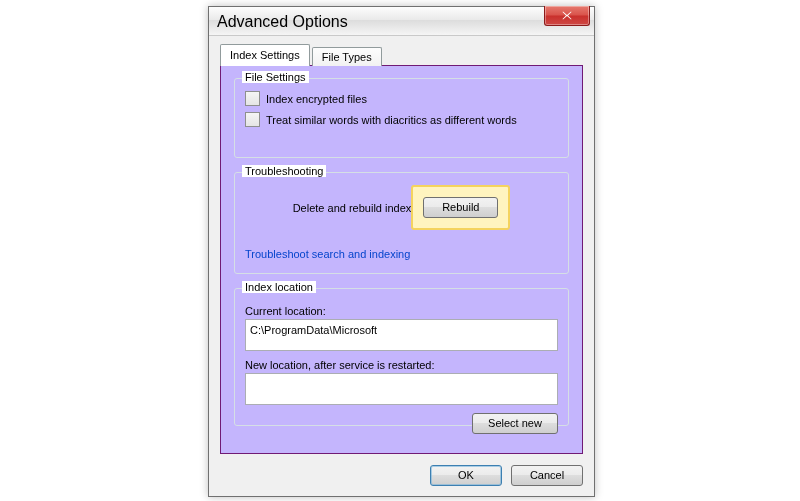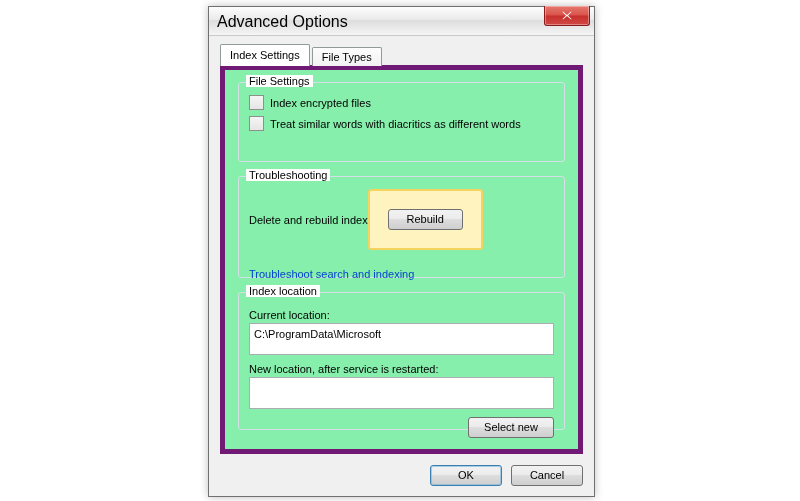--- a/index.html
+++ b/index.html
@@ -9,41 +9,41 @@
   .titlebar .title{position:absolute;left:8px;top:6px;font-size:16px}
   .close-btn{position:absolute;right:4px;top:-1px;width:44px;height:19px;border:1px solid #8b1a1a;border-top:none;border-radius:0 0 3px 3px;background:linear-gradient(to bottom,#e67a6f,#d9534b 48%,#c9302c 52%,#ce4844);box-shadow:inset 0 0 0 1px rgba(255,255,255,0.35);color:#fff;display:flex;align-items:center;justify-content:center;cursor:default}
   .close-btn svg{display:block}
   
   .body{position:absolute;left:0;right:0;top:28px;bottom:0;padding:9px 11px 10px 11px;box-sizing:border-box}
   
   .tabs{position:relative;height:21px}
   .tab{display:inline-block;height:20px;line-height:20px;padding:0 9px;border:1px solid #919b9c;border-bottom:none;background:linear-gradient(to bottom,#fdfdfd,#f2f2f2);border-radius:2px 2px 0 0;position:relative;top:1px;margin-right:-1px;cursor:default}
   .tab.active{background:#fff;z-index:2;top:0;height:21px;line-height:21px}
   .tab:not(.active){top:2px;height:18px;line-height:18px;font-size:11px}
-  .tabpanel{border:5px solid #701a75;background:#86efac;height:389px;padding:12px 13px;box-sizing:border-box}
+  .tabpanel{border:1px solid #701a75;background:#c4b5fd;height:389px;padding:12px 13px;box-sizing:border-box}
   
   .group{border:1px solid #d5dfe5;border-radius:3px;padding:12px 10px 10px 10px;margin-bottom:14px;position:relative}
   .group legend,.group .legend{position:absolute;top:-8px;left:7px;background:#fff;padding:0 3px;font-size:11px}
   .group.fs{height:56px}
   .group.tr{height:78px}
   .group.il{height:114px;margin-bottom:16px}
   
   .chk-row{display:flex;align-items:center;margin-bottom:6px}
   .chk{width:13px;height:13px;border:1px solid #8e8f8f;background:linear-gradient(to bottom,#f5f5f5,#e5e5e5);margin-right:6px;flex:none}
   
   .lbl{font-size:11px}
   .link{color:#0645cc;cursor:pointer}
   
   .btn{display:inline-block;height:21px;line-height:19px;padding:0 14px;border:1px solid #707070;border-radius:3px;background:linear-gradient(to bottom,#f2f2f2,#ebebeb 49%,#dddddd 50%,#cfcfcf);font-size:11px;text-align:center;cursor:default;box-sizing:border-box}
   .btn.default{border-color:#3c7fb1;box-shadow:inset 0 0 0 1px rgba(120,180,220,0.6)}
   .btn.small{min-width:75px}
   .input{height:32px;border:1px solid #abadb3;background:#fff;padding:0 4px;line-height:20px;font-size:11px;box-sizing:border-box;width:100%}
   
-  .tr-row{display:flex;justify-content:flex-start;align-items:center}
-  .rebuild-hi{display:inline-block;padding:18px;border:2px solid #f4d35e;border-radius:3px;background:#fff4bf}
+  .tr-row{display:flex;justify-content:center;align-items:center}
+  .rebuild-hi{display:inline-block;padding:10px;border:2px solid #f4d35e;border-radius:3px;background:#fff4bf}
   
   .il .field-label{margin:4px 0 2px 0}
   .il .select-row{text-align:right;margin-top:8px}
   
   .bottom{position:absolute;left:11px;right:11px;bottom:10px}
   .bottom .btns{text-align:right;margin-top:6px}
   .bottom .btns .btn{min-width:72px;margin-left:6px}
   .adv-link{margin-top:4px}
 </style>
 </head>

